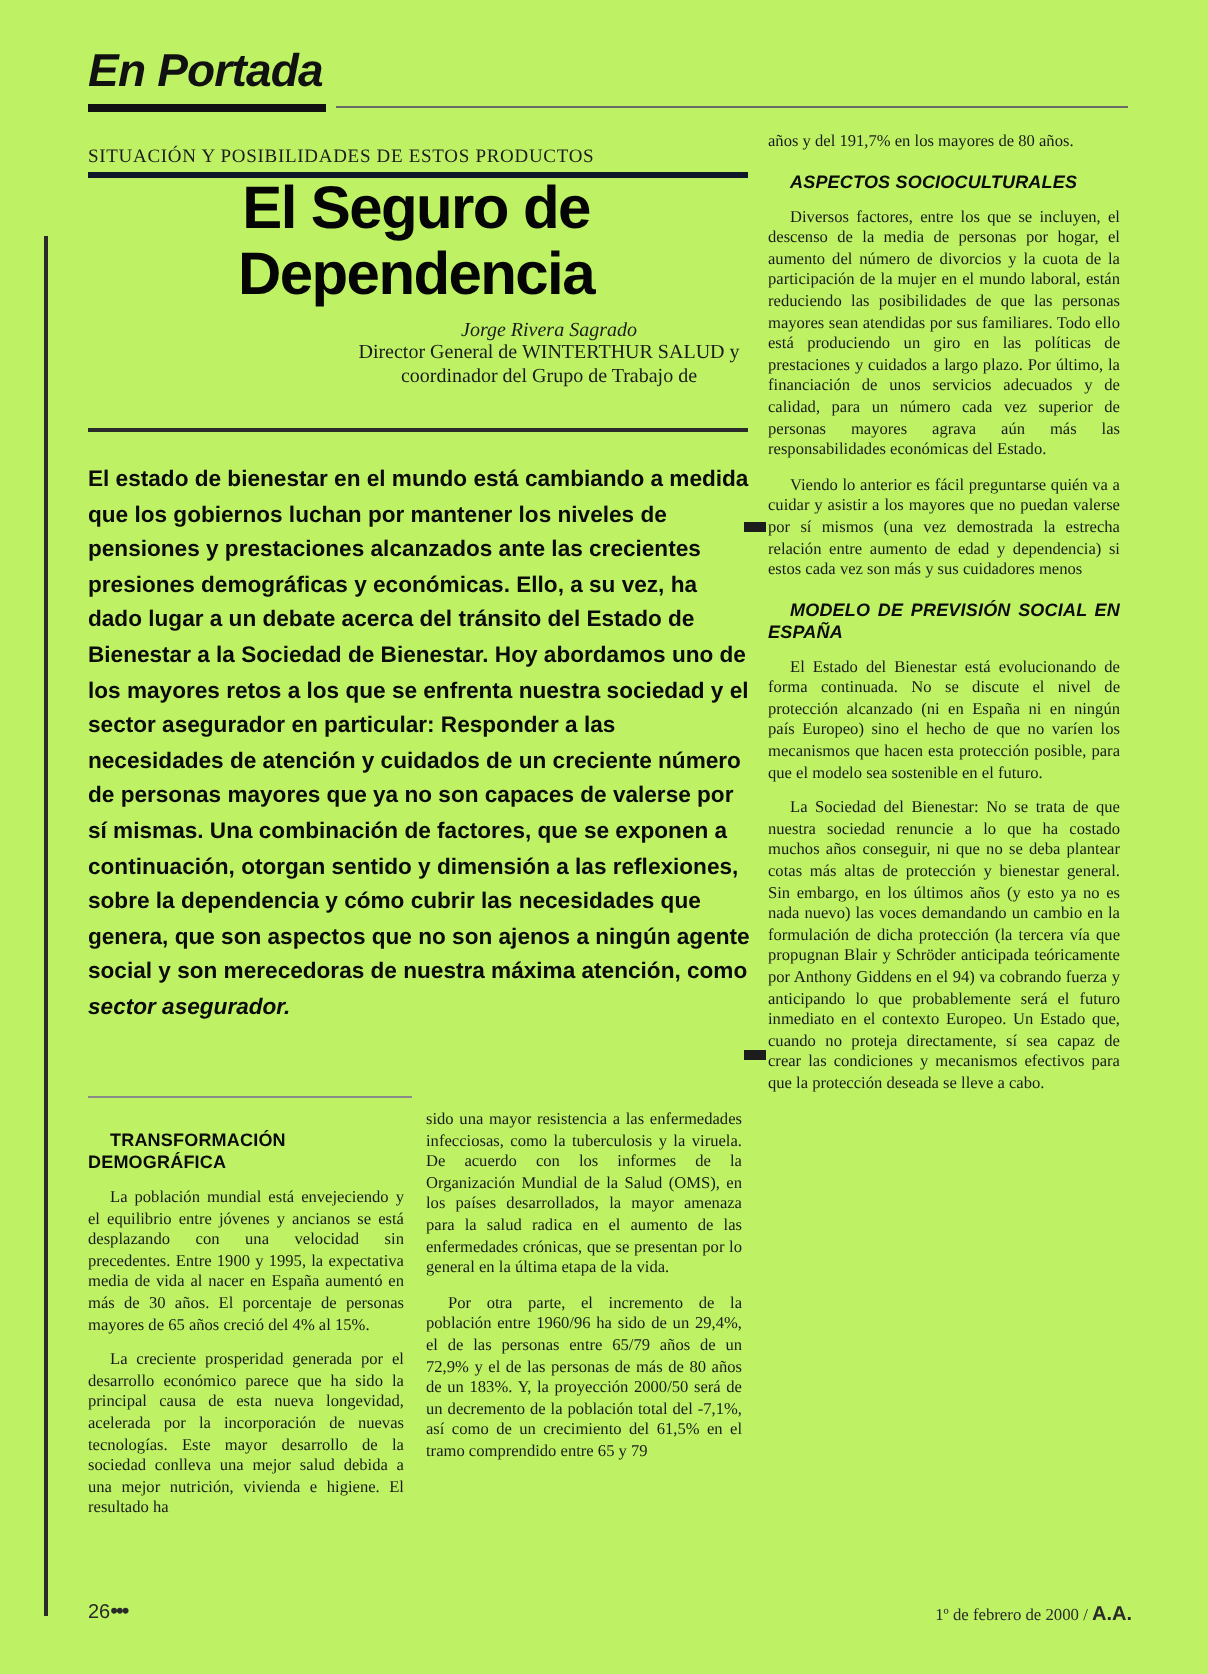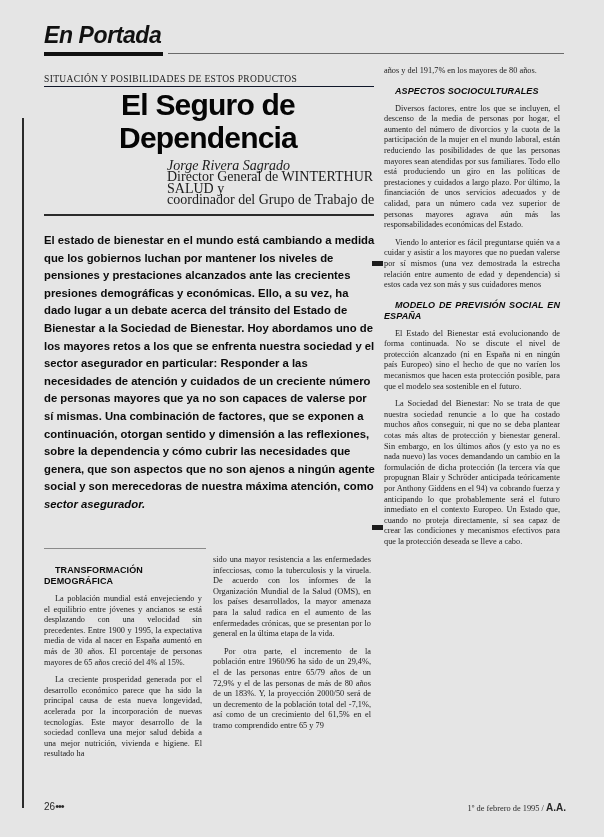--- a/index.html
+++ b/index.html
@@ -13,21 +13,21 @@
     font-family: "Liberation Serif", serif;
     color: #111111;
     position: relative;
     overflow: hidden;
   }
   .page {
     position: absolute;
     left: 0; top: 0;
     width: 604px;
     height: 837px;
-    background: #e5e5e5;
+    background: #bef264;
   }
 
   
   .edge-rule {
     position: absolute;
     left: 22px;
     top: 118px;
     width: 2px;
     height: 690px;
     background: #2b2b2b;
@@ -71,21 +71,21 @@
   
   .kicker {
     position: absolute;
     left: 44px;
     top: 74px;
     width: 330px;
     font-family: "Liberation Serif", serif;
     font-size: 9.5px;
     letter-spacing: 0.35px;
     color: #1b1b1b;
-    border-bottom: 1px solid #0f172a;
+    border-bottom: 3px solid #0f172a;
     padding-bottom: 2px;
   }
 
   
   .headline {
     position: absolute;
     left: 43px;
     top: 88px;
     width: 330px;
     font-family: "Liberation Sans", sans-serif;
@@ -96,23 +96,23 @@
     color: #050505;
     text-align: center;
   }
 
   
   .byline {
     position: absolute;
     right: 222px;
     top: 160px;
     width: 215px;
-    text-align: left;
-    font-family: "Liberation Serif", serif;
-    font-size: 14px;
+    text-align: center;
+    font-family: "Liberation Serif", serif;
+    font-size: 10px;
     line-height: 11.4px;
     color: #1b1b1b;
   }
   .byline .author {
     font-style: italic;
   }
   .byline-rule {
     position: absolute;
     left: 44px;
     top: 214px;
@@ -260,15 +260,15 @@
     <p>Viendo lo anterior es fácil preguntarse quién va a cuidar y asistir a los mayores que no puedan valerse por sí mismos (una vez demostrada la estrecha relación entre aumento de edad y dependencia) si estos cada vez son más y sus cuidadores menos</p>
     <p class="sec-head spaced">MODELO DE PREVISIÓN SOCIAL EN ESPAÑA</p>
     <p>El Estado del Bienestar está evolucionando de forma continuada. No se discute el nivel de protección alcanzado (ni en España ni en ningún país Europeo) sino el hecho de que no varíen los mecanismos que hacen esta protección posible, para que el modelo sea sostenible en el futuro.</p>
     <p>La Sociedad del Bienestar: No se trata de que nuestra sociedad renuncie a lo que ha costado muchos años conseguir, ni que no se deba plantear cotas más altas de protección y bienestar general. Sin embargo, en los últimos años (y esto ya no es nada nuevo) las voces demandando un cambio en la formulación de dicha protección (la tercera vía que propugnan Blair y Schröder anticipada teóricamente por Anthony Giddens en el 94) va cobrando fuerza y anticipando lo que probablemente será el futuro inmediato en el contexto Europeo. Un Estado que, cuando no proteja directamente, sí sea capaz de crear las condiciones y mecanismos efectivos para que la protección deseada se lleve a cabo.</p>
   </div>
 
   <div class="gutter-mark" style="left:372px; top:261px;"></div>
   <div class="gutter-mark" style="left:372px; top:525px;"></div>
 
   <div class="folio"><span>26</span><span class="dots">•••</span></div>
-  <div class="issue"><span>1º de febrero de 1995 / </span><b>A.A.</b></div>
+  <div class="issue"><span>1º de febrero de 2000 / </span><b>A.A.</b></div>
 
 </div>
 
 </body></html>

